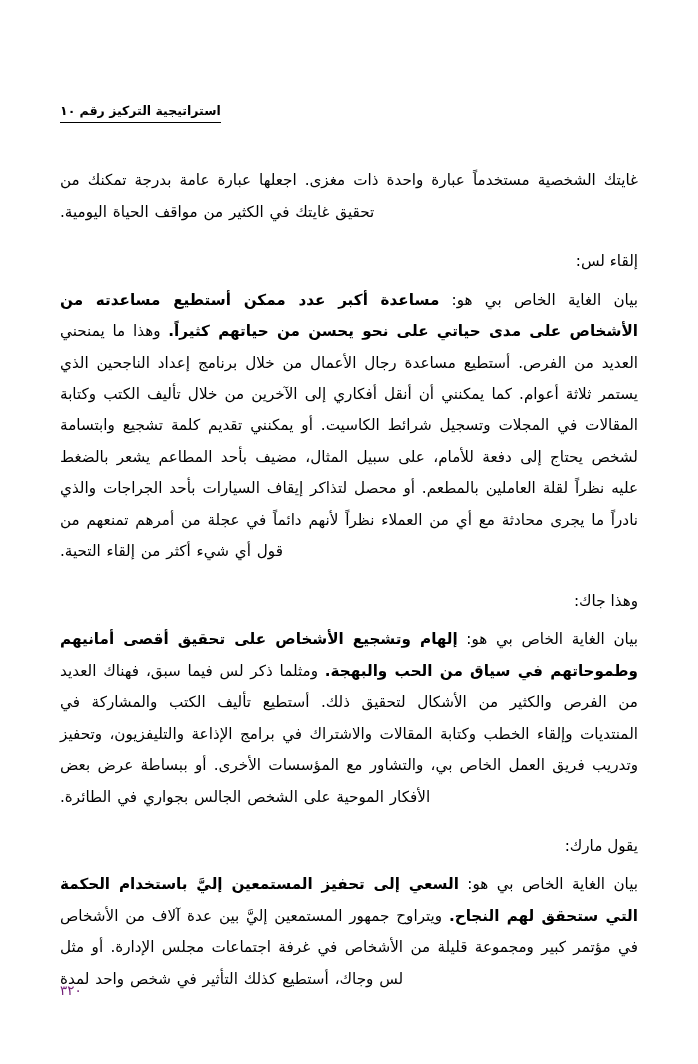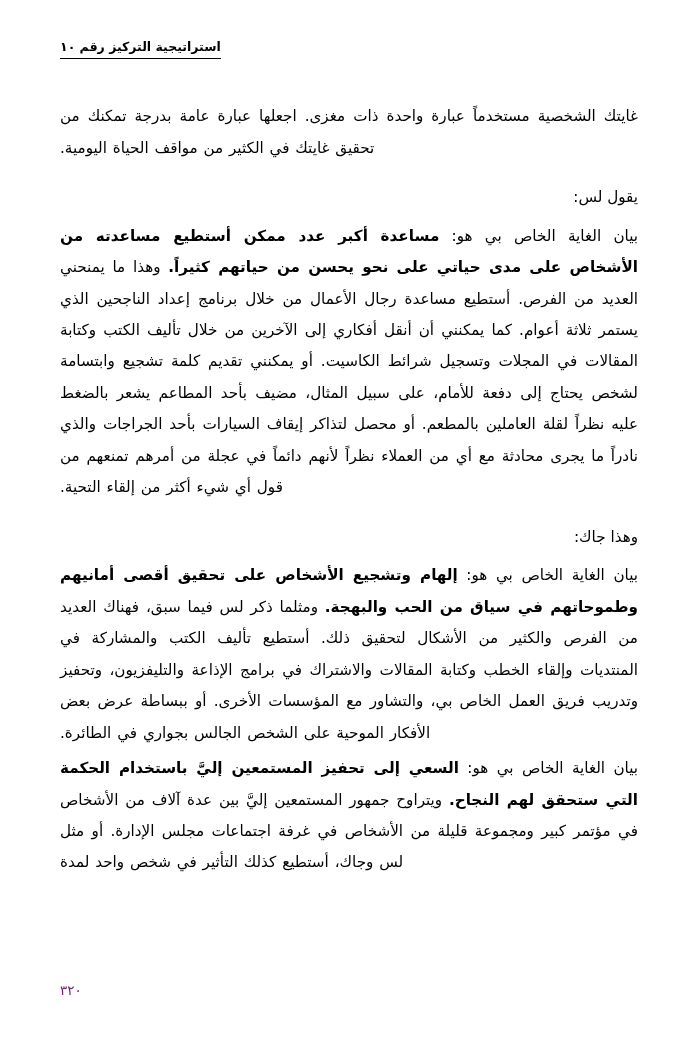--- a/index.html
+++ b/index.html
@@ -17,21 +17,21 @@
     background: #ffffff;
     overflow: hidden;
     box-sizing: border-box;
   }
   .content {
     position: absolute;
     top: 0;
     left: 0;
     width: 698px;
     height: 1064px;
-    padding: 36px 60px 40px 60px;
+    padding: 100px 60px 40px 60px;
     box-sizing: border-box;
     direction: rtl;
   }
 
   
   .header-block {
     text-align: left;
     margin: 0 0 38px 0;
     padding-bottom: 4px;
   }
@@ -95,24 +95,25 @@
 
 <div class="page">
   <div class="content">
 
     <div class="header-block">
       <span class="header-title">استراتيجية التركيز رقم ١٠</span>
     </div>
 
     <p class="para first">غايتك الشخصية مستخدماً عبارة واحدة ذات مغزى. اجعلها عبارة عامة بدرجة تمكنك من تحقيق غايتك في الكثير من مواقف الحياة اليومية.</p>
 
-    <p class="speaker">يقول لس:</p>
+    <p class="speaker">إلقاء لس:</p>
     <p class="para"><span>بيان الغاية الخاص بي هو: </span><b class="stmt">مساعدة أكبر عدد ممكن أستطيع مساعدته من الأشخاص على مدى حياتي على نحو يحسن من حياتهم كثيراً.</b><span> وهذا ما يمنحني العديد من الفرص. أستطيع مساعدة رجال الأعمال من خلال برنامج إعداد الناجحين الذي يستمر ثلاثة أعوام. كما يمكنني أن أنقل أفكاري إلى الآخرين من خلال تأليف الكتب وكتابة المقالات في المجلات وتسجيل شرائط الكاسيت. أو يمكنني تقديم كلمة تشجيع وابتسامة لشخص يحتاج إلى دفعة للأمام، على سبيل المثال، مضيف بأحد المطاعم يشعر بالضغط عليه نظراً لقلة العاملين بالمطعم. أو محصل لتذاكر إيقاف السيارات بأحد الجراجات والذي نادراً ما يجرى محادثة مع أي من العملاء نظراً لأنهم دائماً في عجلة من أمرهم تمنعهم من قول أي شيء أكثر من إلقاء التحية.</span></p>
 
     <p class="speaker tight">وهذا جاك:</p>
     <p class="para"><span>بيان الغاية الخاص بي هو: </span><b class="stmt">إلهام وتشجيع الأشخاص على تحقيق أقصى أمانيهم وطموحاتهم في سياق من الحب والبهجة.</b><span> ومثلما ذكر لس فيما سبق، فهناك العديد من الفرص والكثير من الأشكال لتحقيق ذلك. أستطيع تأليف الكتب والمشاركة في المنتديات وإلقاء الخطب وكتابة المقالات والاشتراك في برامج الإذاعة والتليفزيون، وتحفيز وتدريب فريق العمل الخاص بي، والتشاور مع المؤسسات الأخرى. أو ببساطة عرض بعض الأفكار الموحية على الشخص الجالس بجواري في الطائرة.</span></p>
 
+    <p class="speaker tight">يقول مارك:</p>
     <p class="para body-last"><span>بيان الغاية الخاص بي هو: </span><b class="stmt">السعي إلى تحفيز المستمعين إليَّ باستخدام الحكمة التي ستحقق لهم النجاح.</b><span> ويتراوح جمهور المستمعين إليَّ بين عدة آلاف من الأشخاص في مؤتمر كبير ومجموعة قليلة من الأشخاص في غرفة اجتماعات مجلس الإدارة. أو مثل لس وجاك، أستطيع كذلك التأثير في شخص واحد لمدة</span></p>
 
   </div>
 
   <div class="folio">٣٢٠</div>
 </div>
 
 </body></html>

